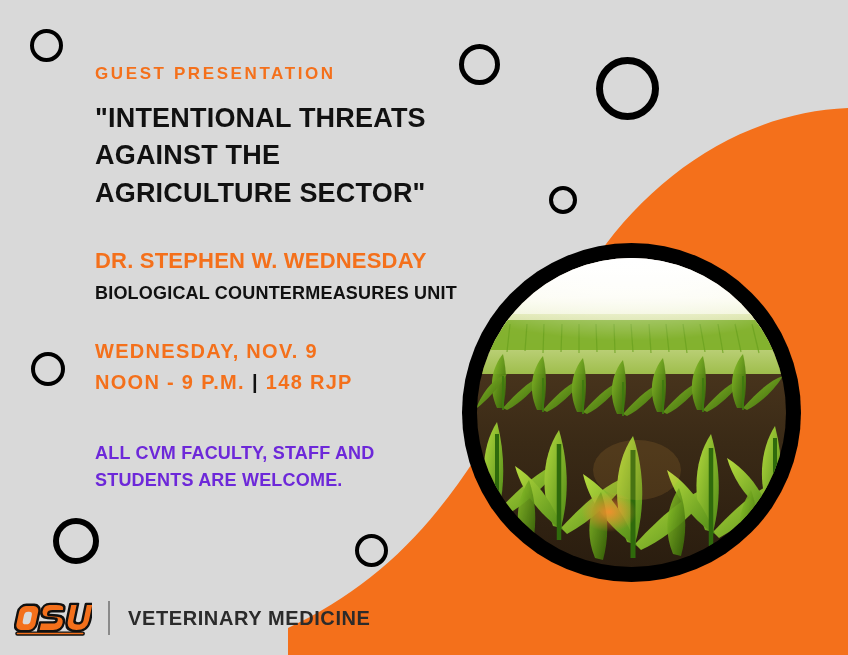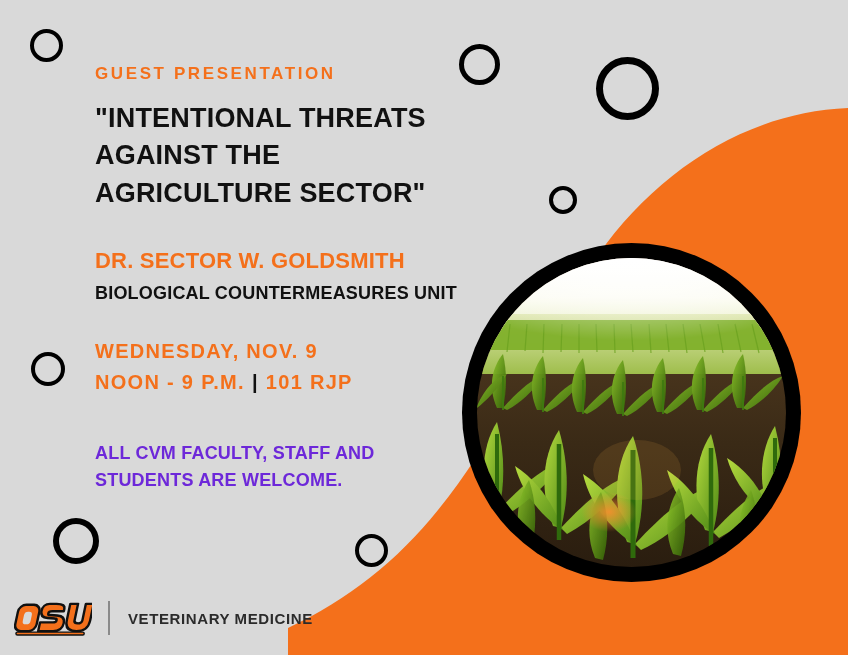--- a/index.html
+++ b/index.html
@@ -150,21 +150,21 @@
     display: block;
   }
   .brand-divider {
     width: 2px;
     height: 34px;
     background: #8a8a8a;
     margin: 0 18px 0 16px;
   }
   .brand-wordmark {
     color: #2b2b2b;
-    font-size: 15px;
+    font-size: 20px;
     font-weight: bold;
     letter-spacing: 0.6px;
     line-height: 1;
     white-space: nowrap;
   }
 
   
   .photo-circle {
     position: absolute;
     left: 462px;
@@ -342,28 +342,28 @@
         <ellipse cx="160" cy="212" rx="44" ry="30" fill="#ffb347" opacity="0.12"></ellipse>
       </svg>
     </div>
   </div>
 
   <div class="text-col">
     <div class="eyebrow">GUEST PRESENTATION</div>
 
     <div class="headline">"INTENTIONAL THREATS AGAINST THE AGRICULTURE SECTOR"</div>
 
-    <div class="speaker-name">DR. SECTOR W. GOLDSMITH</div>
+    <div class="speaker-name">DR. STEPHEN W. WEDNESDAY</div>
 
     <div class="speaker-unit">BIOLOGICAL COUNTERMEASURES UNIT</div>
 
     <div class="date-line">WEDNESDAY, NOV. 9</div>
 
     <div class="time-line">
-      <span>NOON - 9 P.M.</span><span class="sep">|</span><span>101 RJP</span>
+      <span>NOON - 9 P.M.</span><span class="sep">|</span><span>148 RJP</span>
     </div>
 
     <div class="audience">ALL CVM FACULTY, STAFF AND STUDENTS ARE WELCOME.</div>
   </div>
 
   <div class="brand-lockup">
     <svg class="osu-logo" viewBox="0 0 160 82" aria-hidden="true">
       <g transform="skewX(-12) translate(12,0)">
 
         <rect x="2" y="14" width="44" height="54" rx="14" ry="14" fill="#f4701b" stroke="#111111" stroke-width="5"></rect>

